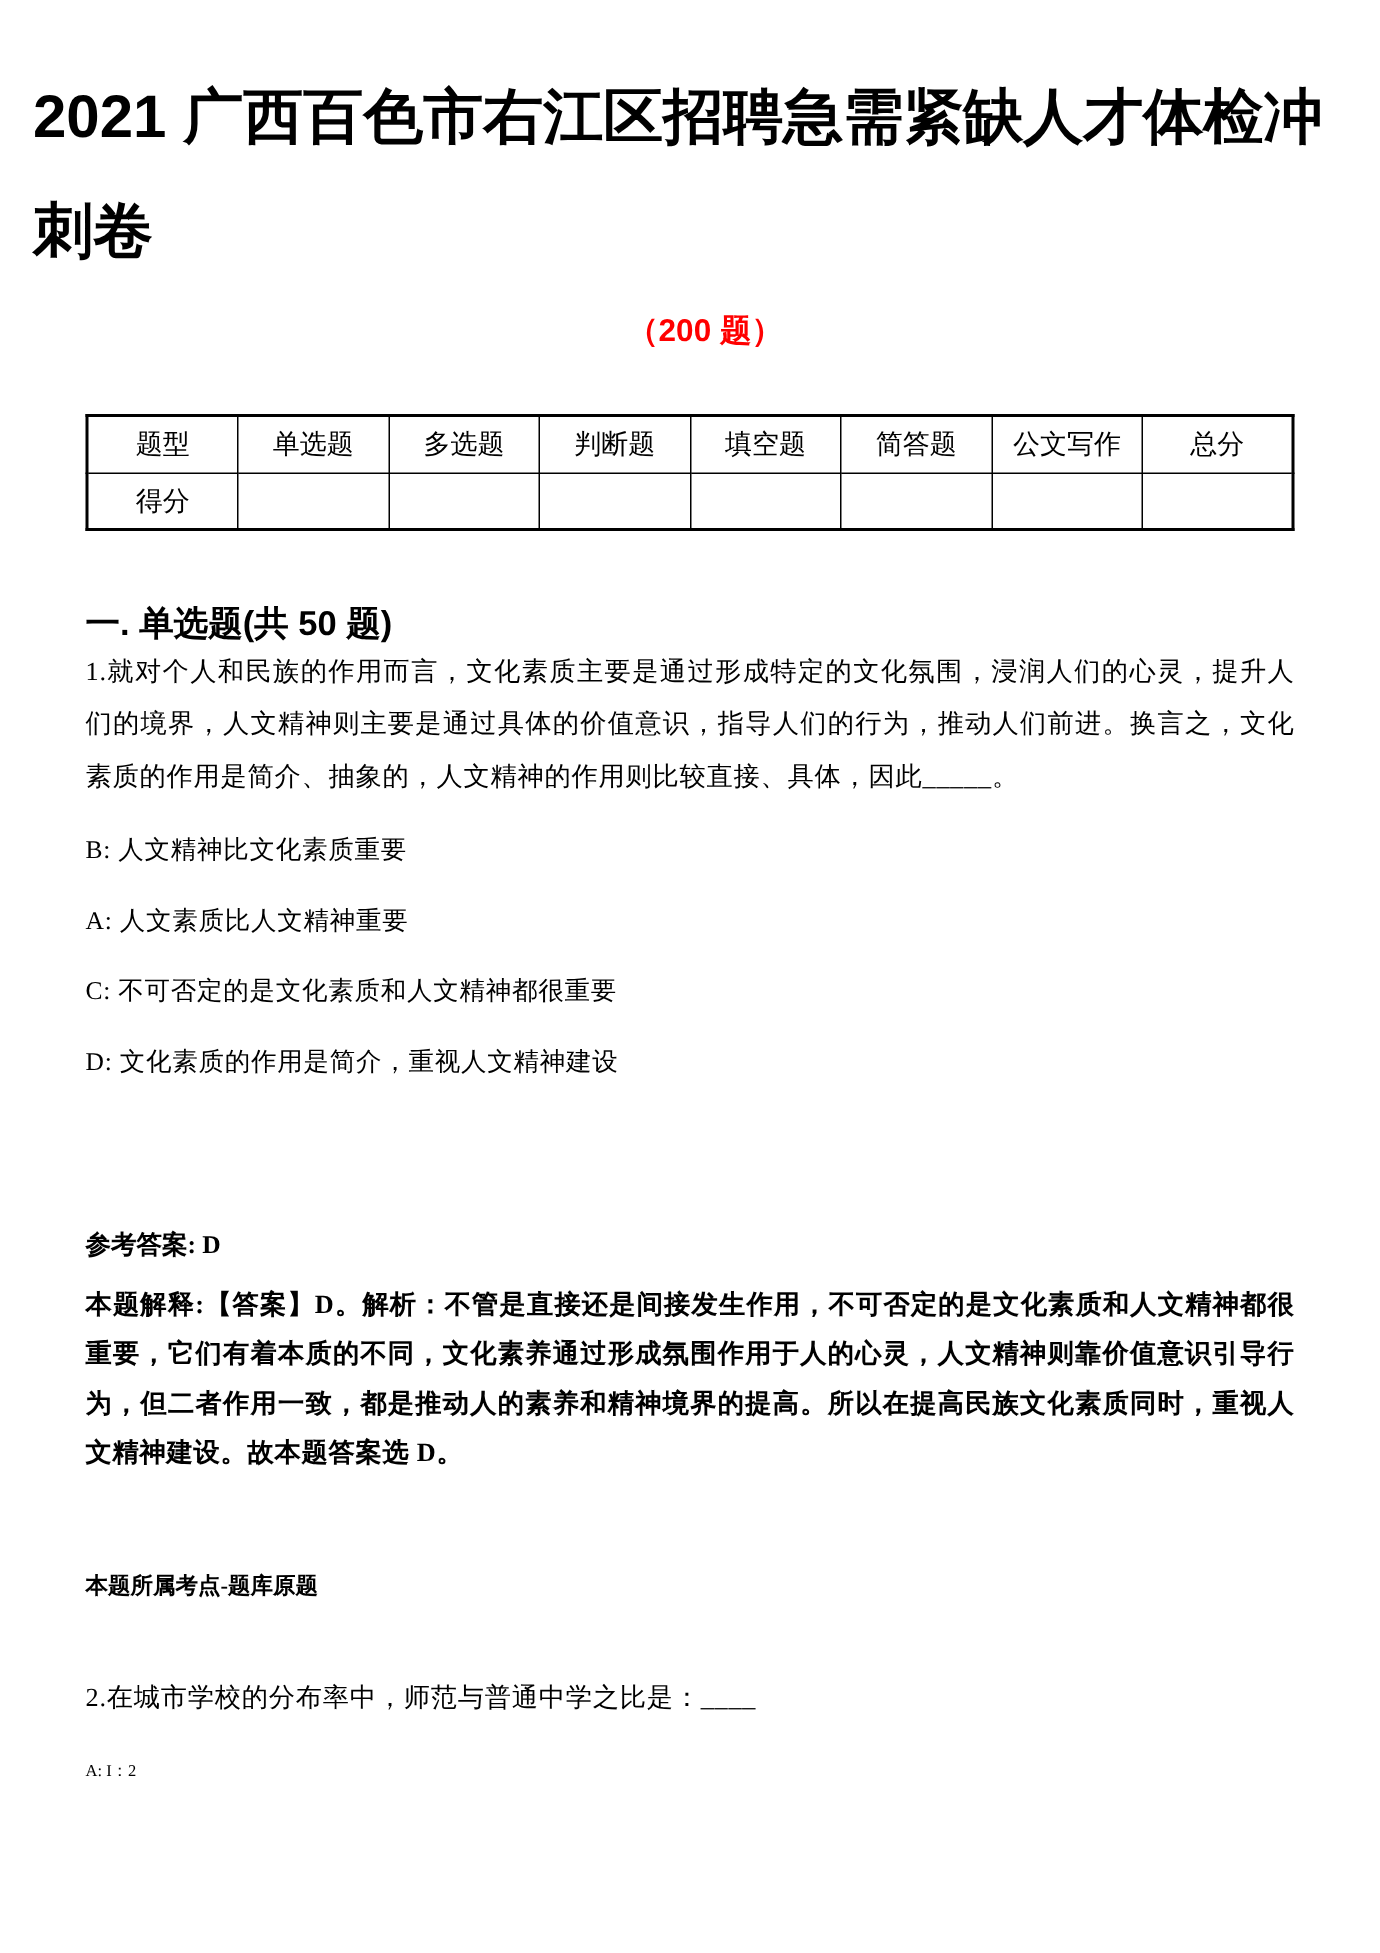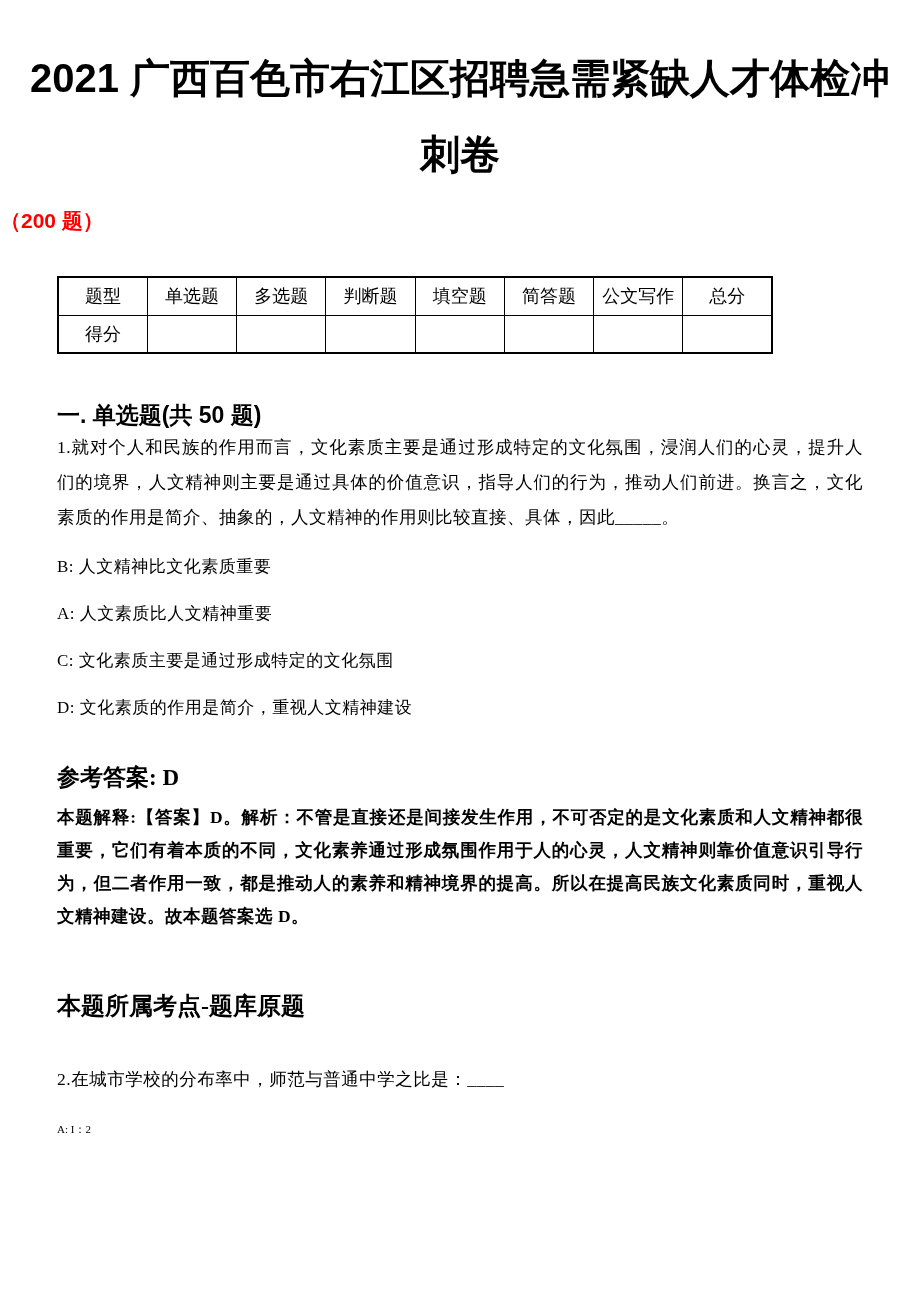--- a/index.html
+++ b/index.html
@@ -8,41 +8,41 @@
     background: #ffffff;
     color: #000000;
     font-family: "Liberation Serif", "DejaVu Serif", serif;
   }
   body { height: 1302px; overflow: hidden; }
 
   .page { width: 920px; height: 1302px; position: relative; }
 
   .doc-title {
     margin: 40px 22px 0 22px;
-    text-align: center;
     font-family: "Liberation Sans", "DejaVu Sans", sans-serif;
     font-weight: bold;
     font-size: 40px;
     line-height: 76px;
     color: #000000;
   }
 
   .doc-subtitle {
     margin-top: 14px;
-    text-align: left;
+    text-align: center;
     font-family: "Liberation Sans", "DejaVu Sans", sans-serif;
     font-weight: bold;
     font-size: 21px;
     line-height: 30px;
     color: #FF0000;
+    margin-left: 20px;
   }
 
   table.score-table {
     margin: 40px 0 0 57px;
-    width: 716px;
+    width: 806px;
     border-collapse: collapse;
     table-layout: fixed;
     border: 2px solid #000000;
     font-family: "Liberation Sans", "DejaVu Sans", sans-serif;
   }
   table.score-table td {
     border: 1.5px solid #000000;
     height: 38px;
     text-align: center;
     vertical-align: middle;
@@ -72,39 +72,39 @@
 
   .options { list-style: none; margin-top: 8px; }
   .options li {
     font-size: 17px;
     letter-spacing: 0.5px;
     line-height: 47px;
     white-space: nowrap;
   }
 
   .answer-line {
-    margin-top: 32px;
+    margin-top: 84px;
     font-weight: bold;
-    font-size: 23px;
+    font-size: 17px;
     line-height: 30px;
   }
 
   .explanation {
     margin-top: 8px;
     font-weight: bold;
     font-size: 17.5px;
     letter-spacing: 0.5px;
     line-height: 33px;
     text-align: justify;
   }
 
   .kaodian {
     margin-top: 58px;
     font-weight: bold;
-    font-size: 24px;
+    font-size: 15px;
     line-height: 30px;
   }
 
   .q2-text {
     margin-top: 43px;
     font-size: 17.5px;
     letter-spacing: 0.5px;
     line-height: 30px;
   }
 
@@ -150,21 +150,21 @@
 
   <h2 class="section-heading">一. 单选题(共 50 题)</h2>
 
   <div class="content">
 
     <p class="q-text">1.就对个人和民族的作用而言，文化素质主要是通过形成特定的文化氛围，浸润人们的心灵，提升人们的境界，人文精神则主要是通过具体的价值意识，指导人们的行为，推动人们前进。换言之，文化素质的作用是简介、抽象的，人文精神的作用则比较直接、具体，因此_____。</p>
 
     <ul class="options">
       <li>B: 人文精神比文化素质重要</li>
       <li>A: 人文素质比人文精神重要</li>
-      <li>C: 文化素质主要是通过形成特定的文化氛围</li>
+      <li>C: 不可否定的是文化素质和人文精神都很重要</li>
       <li>D: 文化素质的作用是简介，重视人文精神建设</li>
     </ul>
 
     <p class="answer-line">参考答案: D</p>
 
     <p class="explanation">本题解释:【答案】D。解析：不管是直接还是间接发生作用，不可否定的是文化素质和人文精神都很重要，它们有着本质的不同，文化素养通过形成氛围作用于人的心灵，人文精神则靠价值意识引导行为，但二者作用一致，都是推动人的素养和精神境界的提高。所以在提高民族文化素质同时，重视人文精神建设。故本题答案选 D。</p>
 
     <p class="kaodian">本题所属考点-题库原题</p>
   </div>
 

